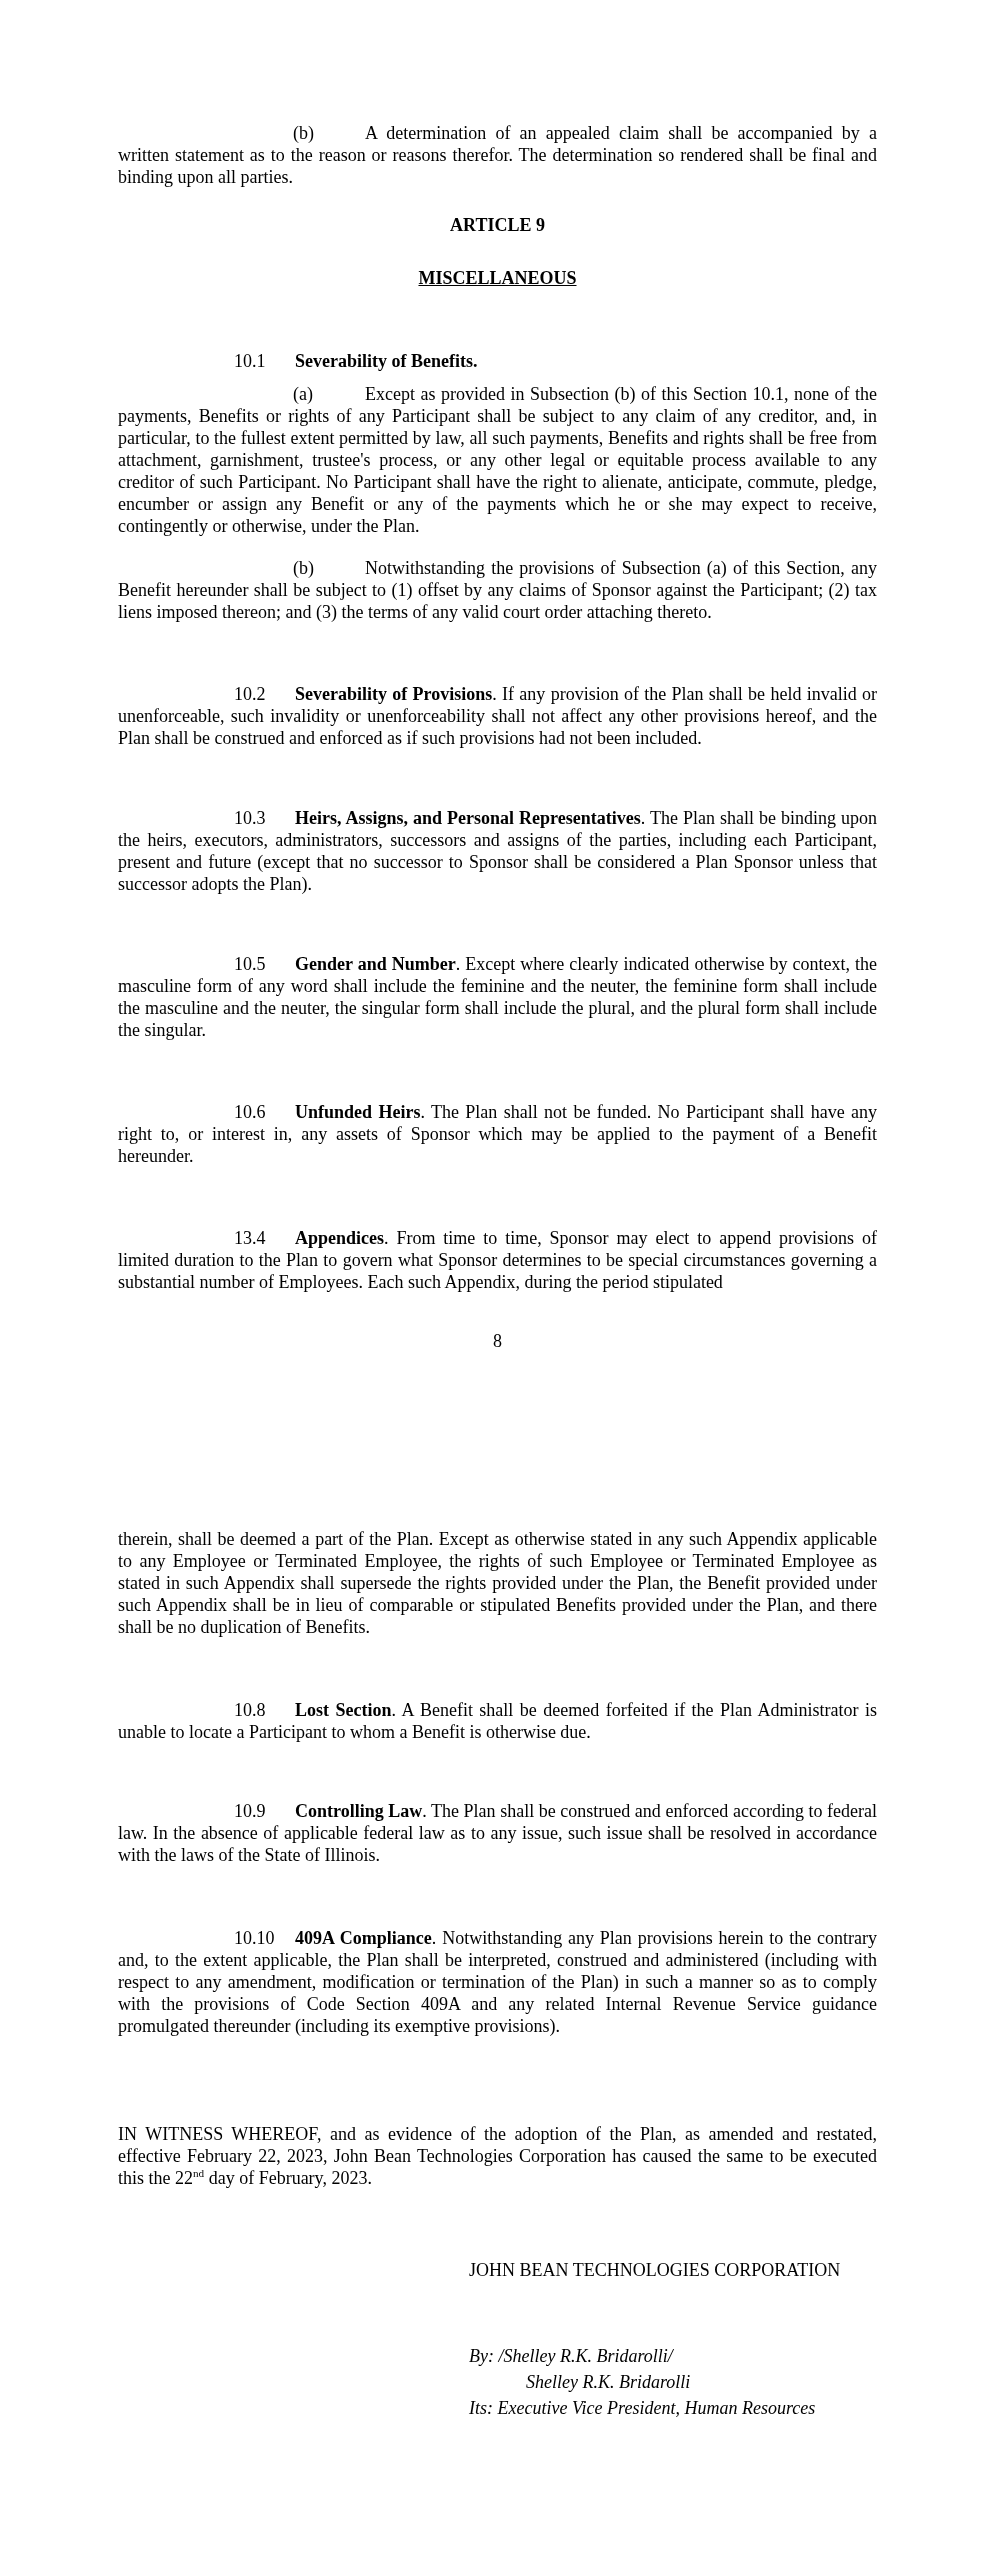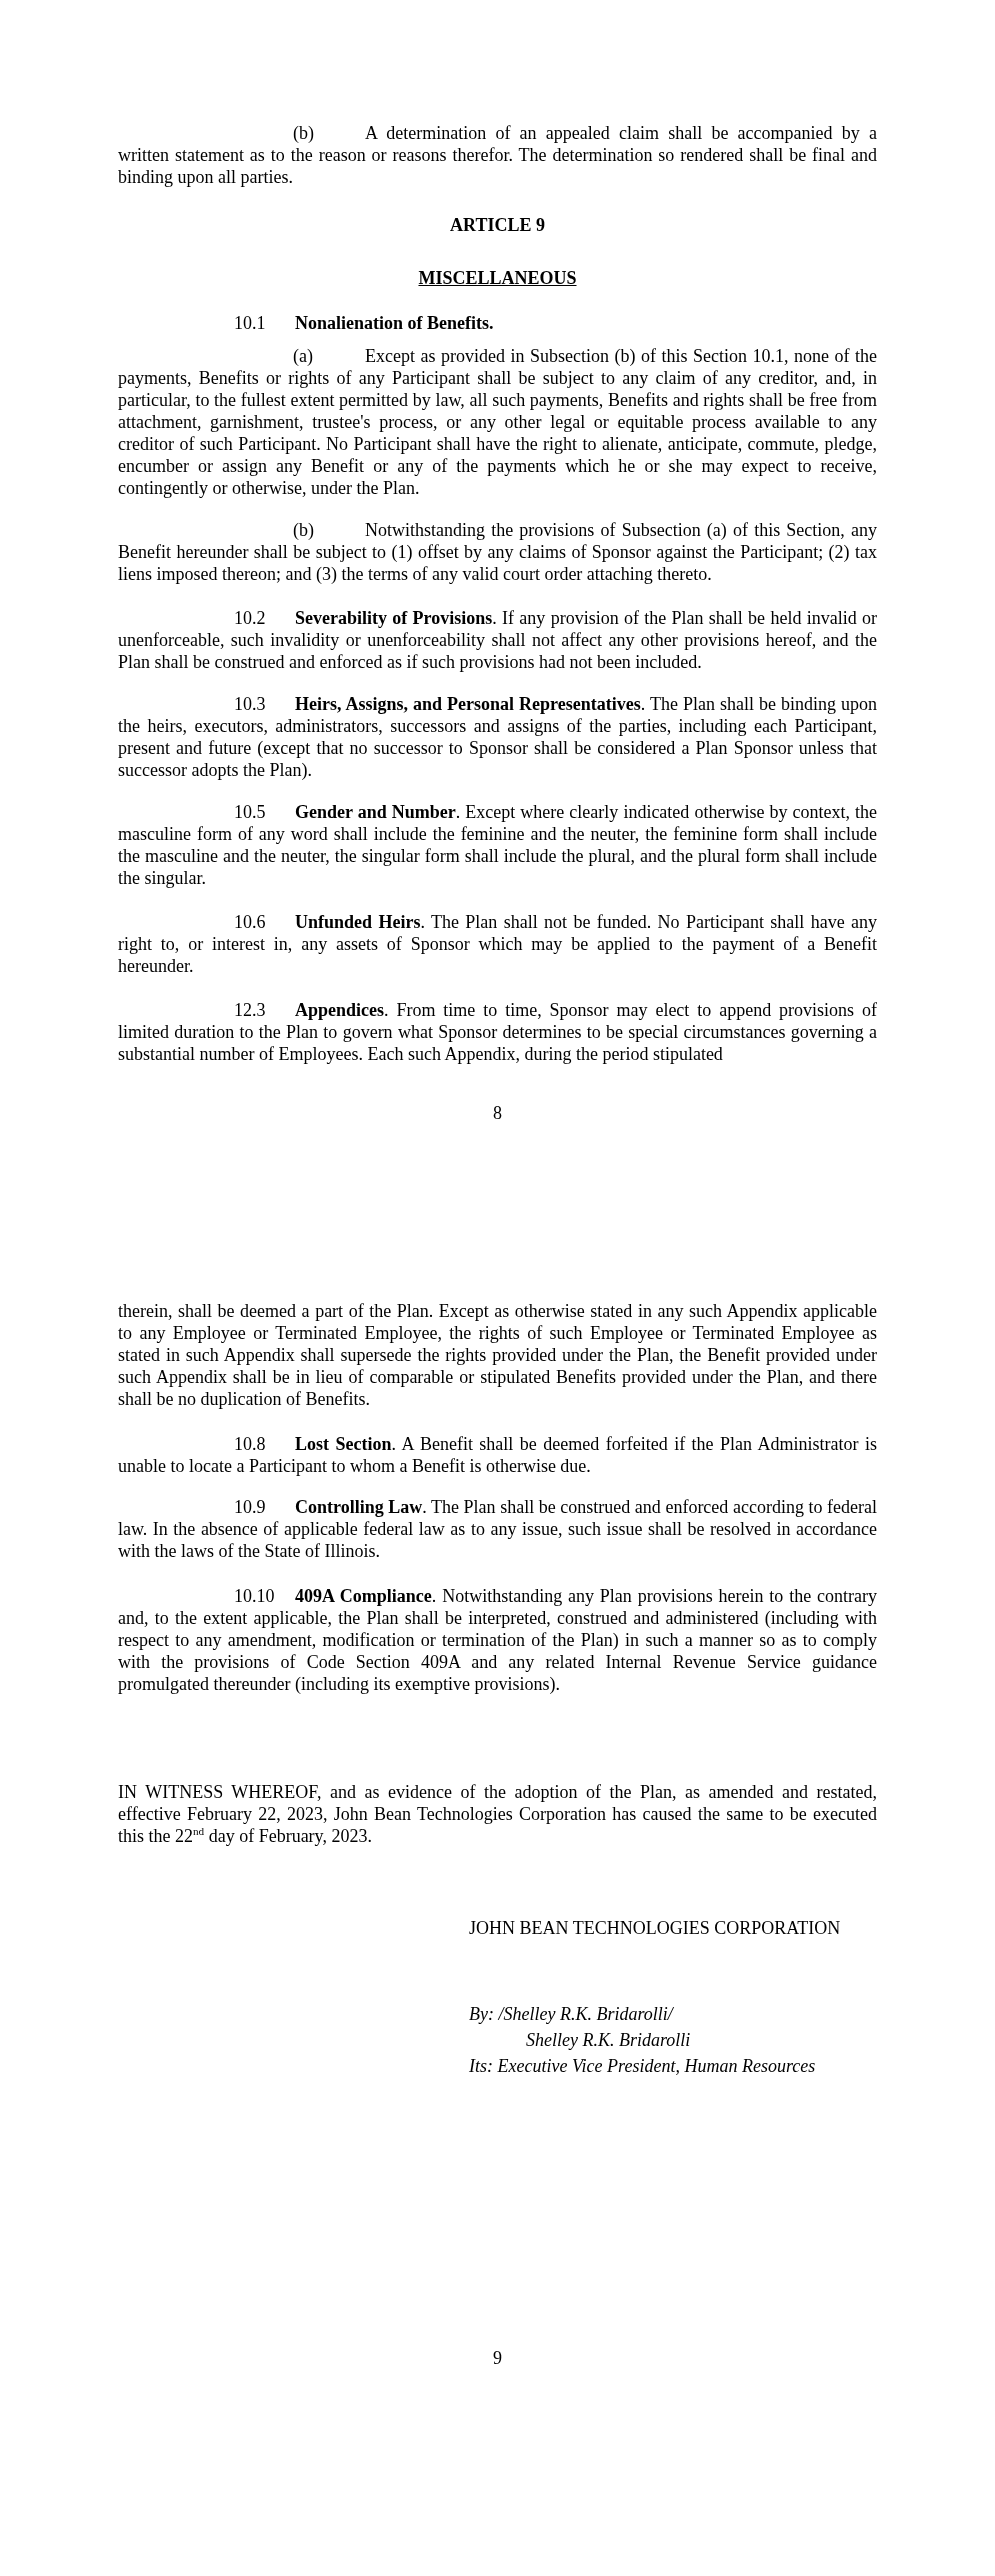--- a/index.html
+++ b/index.html
@@ -16,21 +16,21 @@
   .doc {
     padding: 122px 118px 0 118px;
     box-sizing: border-box;
   }
   p { margin: 0; text-align: justify; }
   .center { text-align: center; text-indent: 0; }
   .bold { font-weight: bold; }
   .sub { text-indent: 175px; }
   .sec { text-indent: 116px; }
   .marker { display: inline-block; width: 72px; text-indent: 0; }
-  .secnum { display: inline-block; width: 61px; text-indent: 0; }
+  .secnum { display: inline-block; width: 61px; text-indent: 0; margin-top: 38px; }
   .sectitle { font-weight: bold; }
   .plain { text-indent: 0; }
   .sig { text-align: left; text-indent: 0; margin-left: 351px; }
   .sig-name { text-align: left; text-indent: 0; margin-left: 408px; }
   sup { font-size: 0.62em; line-height: 0; vertical-align: super; }
 
   
   .mt-art   { margin-top: 25.5px; }
   .mt-misc  { margin-top: 31px; text-decoration: underline; }
   .mt-101   { margin-top: 23.6px; }
@@ -53,36 +53,36 @@
 <div class="doc">
 
   <section>
 
     <p class="sub"><span class="marker">(b)</span><span>A determination of an appealed claim shall be accompanied by a written statement as to the reason or reasons therefor.  The determination so rendered shall be final and binding upon all parties.</span></p>
 
     <p class="center bold mt-art">ARTICLE 9</p>
 
     <p class="center bold mt-misc">MISCELLANEOUS</p>
 
-    <p class="sec mt-101"><span class="secnum">10.1</span><span class="sectitle">Nonalienation of Benefits.</span></p>
+    <p class="sec mt-101"><span class="secnum">10.1</span><span class="sectitle">Severability of Benefits.</span></p>
 
     <p class="sub mt-suba"><span class="marker">(a)</span><span>Except as provided in Subsection (b) of this Section 10.1, none of the payments, Benefits or rights of any Participant shall be subject to any claim of any creditor, and, in particular, to the fullest extent permitted by law, all such payments, Benefits and rights shall be free from attachment, garnishment, trustee's process, or any other legal or equitable process available to any creditor of such Participant.  No Participant shall have the right to alienate, anticipate, commute, pledge, encumber or assign any Benefit or any of the payments which he or she may expect to receive, contingently or otherwise, under the Plan.</span></p>
 
     <p class="sub mt-21"><span class="marker">(b)</span><span>Notwithstanding the provisions of Subsection (a) of this Section, any Benefit hereunder shall be subject to (1) offset by any claims of Sponsor against the Participant; (2) tax liens imposed thereon; and (3) the terms of any valid court order attaching thereto.</span></p>
 
     <p class="sec mt-23"><span class="secnum">10.2</span><span class="sectitle">Severability of Provisions</span><span>.  If any provision of the Plan shall be held invalid or unenforceable, such invalidity or unenforceability shall not affect any other provisions hereof, and the Plan shall be construed and enforced as if such provisions had not been included.</span></p>
 
     <p class="sec mt-21"><span class="secnum">10.3</span><span class="sectitle">Heirs, Assigns, and Personal Representatives</span><span>.  The Plan shall be binding upon the heirs, executors, administrators, successors and assigns of the parties, including each Participant, present and future (except that no successor to Sponsor shall be considered a Plan Sponsor unless that successor adopts the Plan).</span></p>
 
 
     <p class="sec mt-21"><span class="secnum">10.5</span><span class="sectitle">Gender and Number</span><span>.  Except where clearly indicated otherwise by context, the masculine form of any word shall include the feminine and the neuter, the feminine form shall include the masculine and the neuter, the singular form shall include the plural, and the plural form shall include the singular.</span></p>
 
     <p class="sec mt-23"><span class="secnum">10.6</span><span class="sectitle">Unfunded Heirs</span><span>.  The Plan shall not be funded.  No Participant shall have any right to, or interest in, any assets of Sponsor which may be applied to the payment of a Benefit hereunder.</span></p>
 
-    <p class="sec mt-23"><span class="secnum">12.3</span><span class="sectitle">Appendices</span><span>.  From time to time, Sponsor may elect to append provisions of limited duration to the Plan to govern what Sponsor determines to be special circumstances governing a substantial number of Employees.  Each such Appendix, during the period stipulated</span></p>
+    <p class="sec mt-23"><span class="secnum">13.4</span><span class="sectitle">Appendices</span><span>.  From time to time, Sponsor may elect to append provisions of limited duration to the Plan to govern what Sponsor determines to be special circumstances governing a substantial number of Employees.  Each such Appendix, during the period stipulated</span></p>
 
     <p class="center mt-pg8">8</p>
 
   </section>
 
   <section>
 
     <p class="plain mt-pgbrk">therein, shall be deemed a part of the Plan.  Except as otherwise stated in any such Appendix applicable to any Employee or Terminated Employee, the rights of such Employee or Terminated Employee as stated in such Appendix shall supersede the rights provided under the Plan, the Benefit provided under such Appendix shall be in lieu of comparable or stipulated Benefits provided under the Plan, and there shall be no duplication of Benefits.</p>
 
     <p class="sec mt-24"><span class="secnum">10.8</span><span class="sectitle">Lost Section</span><span>.  A Benefit shall be deemed forfeited if the Plan Administrator is unable to locate a Participant to whom a Benefit is otherwise due.</span></p>

